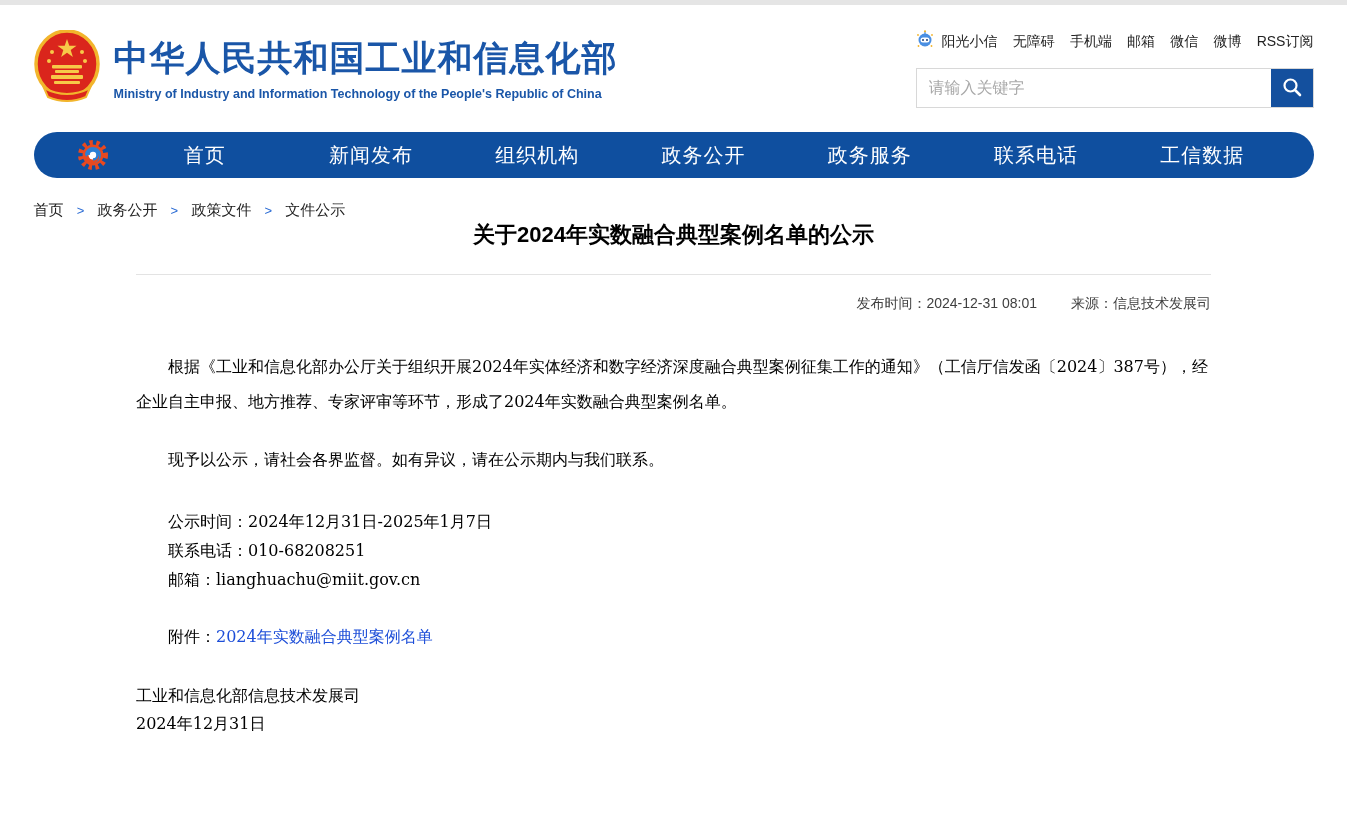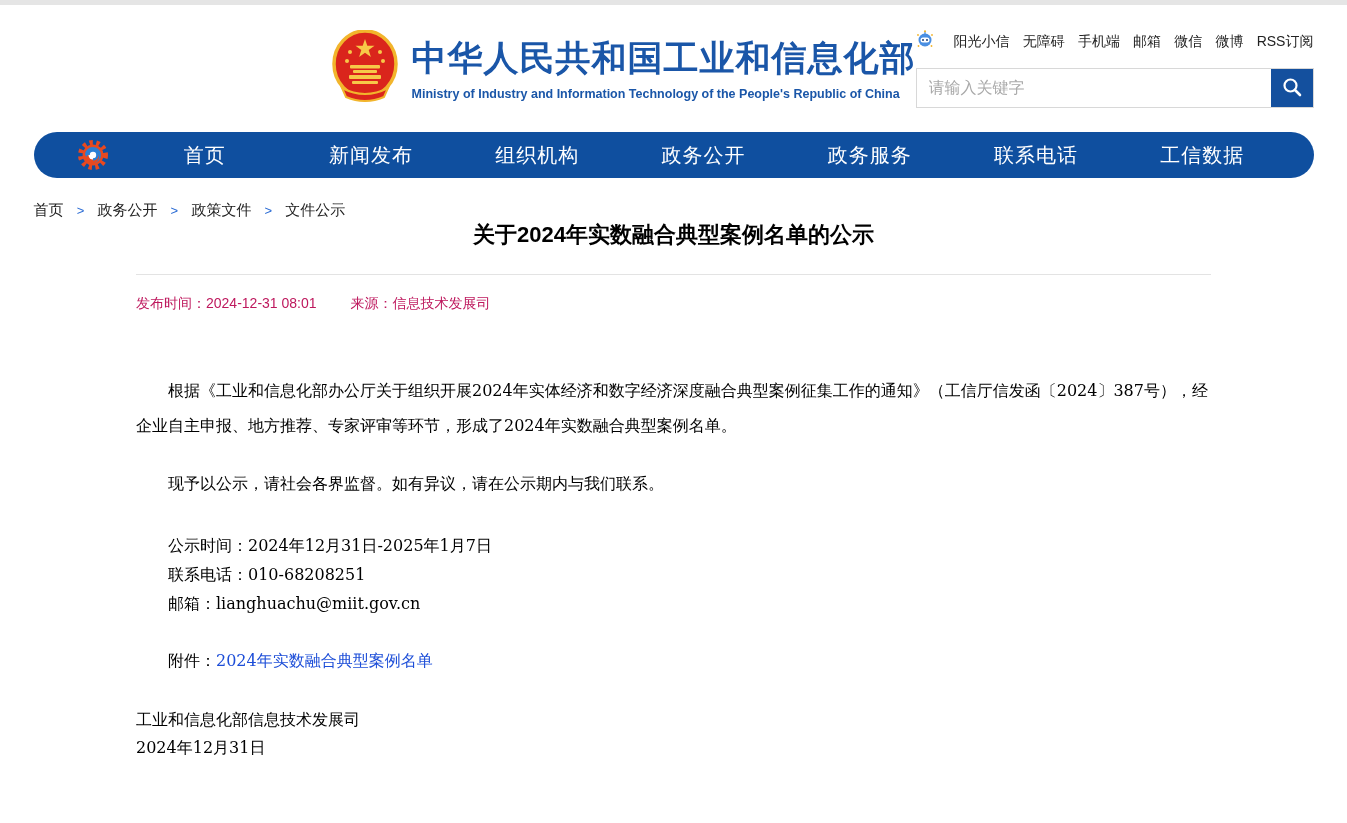--- a/index.html
+++ b/index.html
@@ -7,37 +7,37 @@
   body {
     width: 1347px; height: 823px;
     font-family: "Liberation Sans", sans-serif;
     color: #000; overflow: hidden; position: relative;
   }
   .top-strip { height: 5px; background: #e5e5e5; width: 100%; }
 
   
   .header-inner {
     width: 1280px; margin: 0 auto; padding-top: 25px;
-    display: flex; justify-content: flex-end; align-items: flex-start;
+    display: flex; justify-content: space-between; align-items: flex-start;
   }
   .brand { display: flex; align-items: center; gap: 14px; cursor: pointer; }
   .brand-text .cn-title {
     color: #1a56a8; font-size: 35px; font-weight: bold; letter-spacing: 1px;
     font-family: "Liberation Sans", sans-serif;
   }
   .brand-text .en-title {
     color: #1a56a8; font-size: 12.5px; font-weight: bold; margin-top: 5px;
     font-family: "Liberation Sans", sans-serif;
   }
   .header-right { width: 398px; }
   .quick-links {
     display: flex; align-items: center; justify-content: space-between;
     font-size: 14px; color: #222; white-space: nowrap;
   }
-  .quick-links a { color: #222; text-decoration: none; display: inline-flex; align-items: center; gap: 20px; }
+  .quick-links a { color: #222; text-decoration: none; display: inline-flex; align-items: center; gap: 8px; }
   .search-bar {
     margin-top: 15px; height: 40px; border: 1px solid #d8d8d8;
     display: flex; align-items: stretch; background: #fff;
   }
   .search-bar input {
     flex: 1; border: none; outline: none; font-size: 16px; padding: 0 12px;
     color: #0c4a6e; font-family: "Liberation Sans", sans-serif;
   }
   .search-bar input::placeholder { color: #a9a9a9; }
   .search-btn {
@@ -66,26 +66,26 @@
   .breadcrumb .current { color: #222; }
 
   
   .article { width: 1075px; margin: 0 auto; }
   .article-title {
     text-align: center; font-size: 22px; font-weight: bold;
     color: #000; font-family: "Liberation Sans", sans-serif;
   }
   .title-divider { margin-top: 24px; border-bottom: 1px solid #e3e3e3; }
   .article-meta {
-    margin-top: 20px; text-align: left; color: #be185d; font-size: 14px;
+    margin-top: 20px; text-align: right; color: #404040; font-size: 14px;
   }
   .article-meta .meta-src { margin-left: 34px; }
 
   .article-body {
-    margin-top: 60px; font-size: 16px; color: #000;
+    margin-top: 36px; font-size: 16px; color: #000;
     font-family: "DejaVu Serif", "Liberation Serif", serif;
   }
   .article-body p { text-indent: 2em; }
   .para { line-height: 35px; margin-bottom: 23px; }
   .para-last { margin-bottom: 30px; }
   .contact-line { line-height: 29px; }
   .attachment-line { margin-top: 28px; line-height: 29px; }
   .attachment-line a { color: #1d4ed8; text-decoration: none; cursor: pointer; }
 
   .article-footer {

